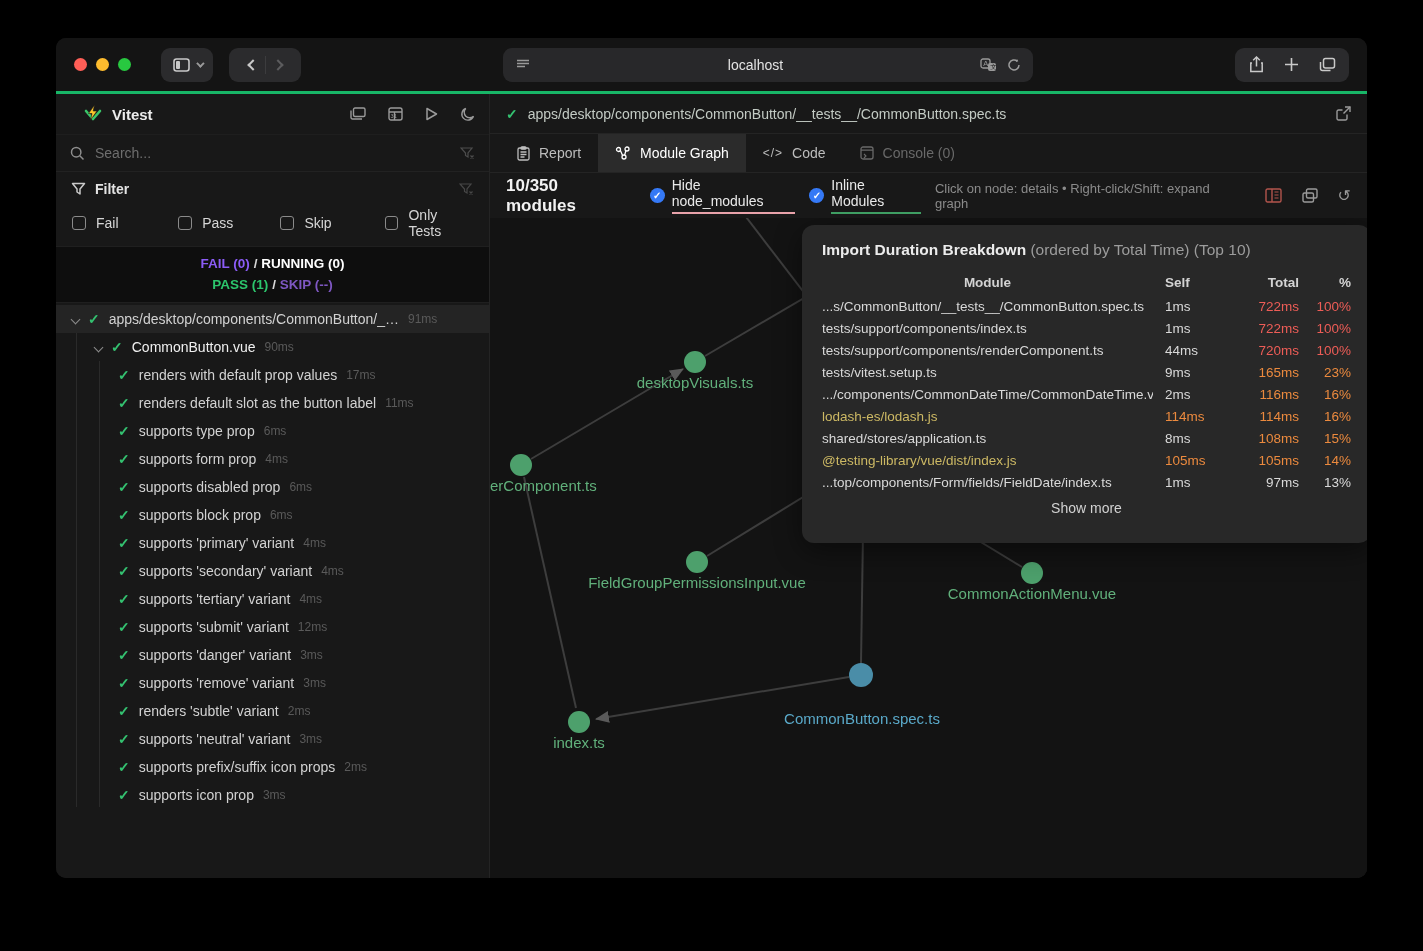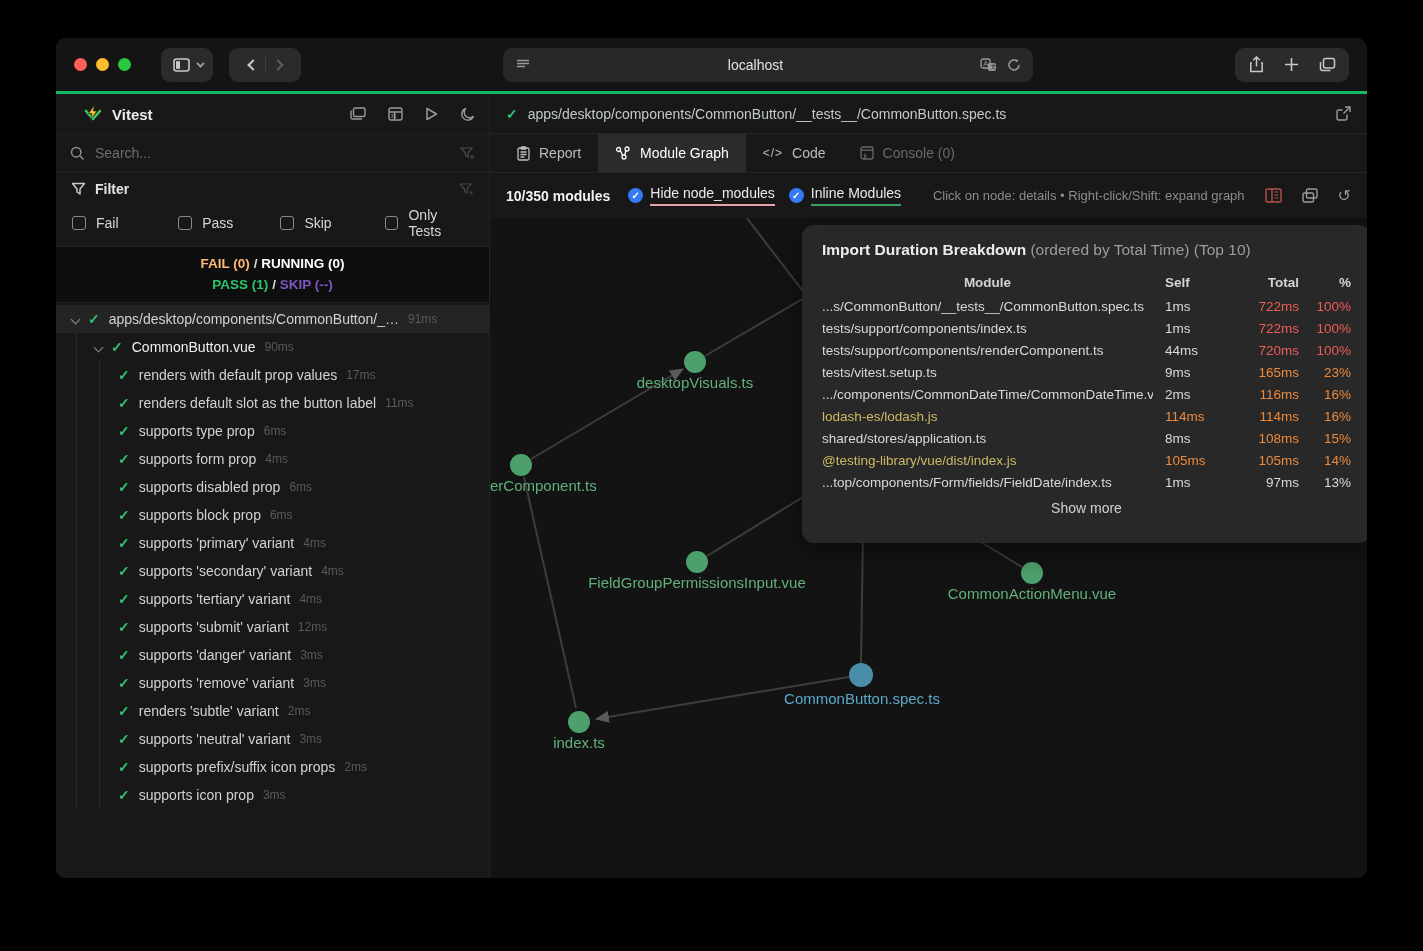--- a/index.html
+++ b/index.html
@@ -44,21 +44,21 @@
   .sb-search input::placeholder { color:#6e6e6e; }
   .filter-row { height:34px; display:flex; align-items:center; padding:0 15px; gap:9px; }
   .filter-title { color:#e3e3e3; font-size:14px; font-weight:bold; flex:1; }
   .cb-row { height:34px; display:flex; align-items:center; padding:0 16px; }
   .cb-item { display:flex; align-items:center; gap:10px; color:#d6d6d6; font-size:14px; }
   .cb-item:nth-child(1){ width:107px; } .cb-item:nth-child(2){ width:103px; } .cb-item:nth-child(3){ width:105px; }
   .cbox { width:14px; height:14px; border:1.5px solid #8a8a8a; border-radius:3px; background:transparent; }
 
   .summary { margin-top:6px; background:#0e0e0e; border-top:1px solid #1f1f1f; border-bottom:1px solid #1f1f1f;
              padding:6px 0 7px; text-align:center; font-size:13.5px; font-weight:bold; line-height:21px; }
-  .c-fail { color:#fdba74; } .c-running { color:#ffffff; } .c-pass { color:#2cc56c; } .c-skip { color:#7e57c2; } .c-sep { color:#d8d8d8; }
+  .c-fail { color:#8b5cf6; } .c-running { color:#ffffff; } .c-pass { color:#2cc56c; } .c-skip { color:#7e57c2; } .c-sep { color:#d8d8d8; }
 
   .tree { flex:1; position:relative; overflow:hidden; padding-top:2px; }
   .guide { position:absolute; width:1px; background:#2a2a2a; }
   .trow { height:28px; display:flex; align-items:center; gap:9px; color:#d2d2d2; font-size:14px; white-space:nowrap; overflow:hidden; }
   .trow .time { color:#5a5a5a; font-size:12px; }
   .trow.selected { background:#242424; }
   .tchev { width:7px; height:7px; border-right:1.6px solid #8c8c8c; border-bottom:1.6px solid #8c8c8c; transform:rotate(45deg); flex:none; }
   .tcheck { color:#34c170; font-size:14px; font-weight:bold; flex:none; }
   .ind0 { padding-left:16px; } .ind1 { padding-left:39px; } .ind2 { padding-left:62px; }
   .fname { color:#f0f0f0; }
@@ -67,21 +67,21 @@
   .file-header { height:40px; display:flex; align-items:center; gap:10px; padding:0 16px; border-bottom:1px solid #242424; }
   .file-path { color:#c3cbc4; font-size:14px; flex:1; white-space:nowrap; overflow:hidden; }
   .tabs { height:39px; display:flex; align-items:stretch; padding-left:10px; border-bottom:1px solid #242424; }
   .tab { display:flex; align-items:center; gap:9px; padding:0 17px; color:#bdbdbd; font-size:14px; cursor:default; }
   .tab.active { background:#2b2b2b; color:#ffffff; }
   .tab.dim { color:#696969; }
   .tab .codeglyph { font-size:12px; letter-spacing:1px; color:inherit; }
 
   
   .gtoolbar { height:45px; display:flex; align-items:center; padding:0 16px; gap:14px; }
-  .gcount { color:#f2f2f2; font-size:14px; font-weight:bold; margin-right:4px; }
+  .gcount { color:#f2f2f2; font-size:17px; font-weight:bold; margin-right:4px; }
   .gcheck { display:flex; align-items:center; gap:7px; }
   .bluebox { width:15px; height:15px; border-radius:50%; background:#3579f6; color:#fff; font-size:10px; font-weight:bold;
              display:flex; align-items:center; justify-content:center; }
   .gcheck .lbl { color:#eaeaea; font-size:14px; padding-bottom:3px; }
   .ul-pink { border-bottom:2px solid #e8a2aa; }
   .ul-green { border-bottom:2px solid #3f9e63; }
   .ghint { margin-left:auto; color:#8b8b8b; font-size:13px; }
   .gtoolbar .icon { margin-left:6px; }
 
   
@@ -509,21 +509,21 @@
         <div class="gnode" style="left:31px; top:247px;"></div>
         <div class="glabel noshift" style="left:0px; top:259px;">erComponent.ts</div>
 
         <div class="gnode" style="left:207px; top:344px;"></div>
         <div class="glabel" style="left:207px; top:356px;">FieldGroupPermissionsInput.vue</div>
 
         <div class="gnode" style="left:542px; top:355px;"></div>
         <div class="glabel" style="left:542px; top:367px;">CommonActionMenu.vue</div>
 
         <div class="gnode entry" style="left:371px; top:457px;"></div>
-        <div class="glabel entry" style="left:372px; top:472px;">CommonButton.spec.ts</div>
+        <div class="glabel entry" style="left:372px; top:492px;">CommonButton.spec.ts</div>
 
         <div class="gnode" style="left:89px; top:504px;"></div>
         <div class="glabel" style="left:89px; top:516px;">index.ts</div>
 
         <div class="panel">
           <div class="ptitle">
             <span class="strong">Import Duration Breakdown</span>
             <span class="sub"> </span>
             <span class="sub">(ordered by Total Time) (Top 10)</span>
           </div>

